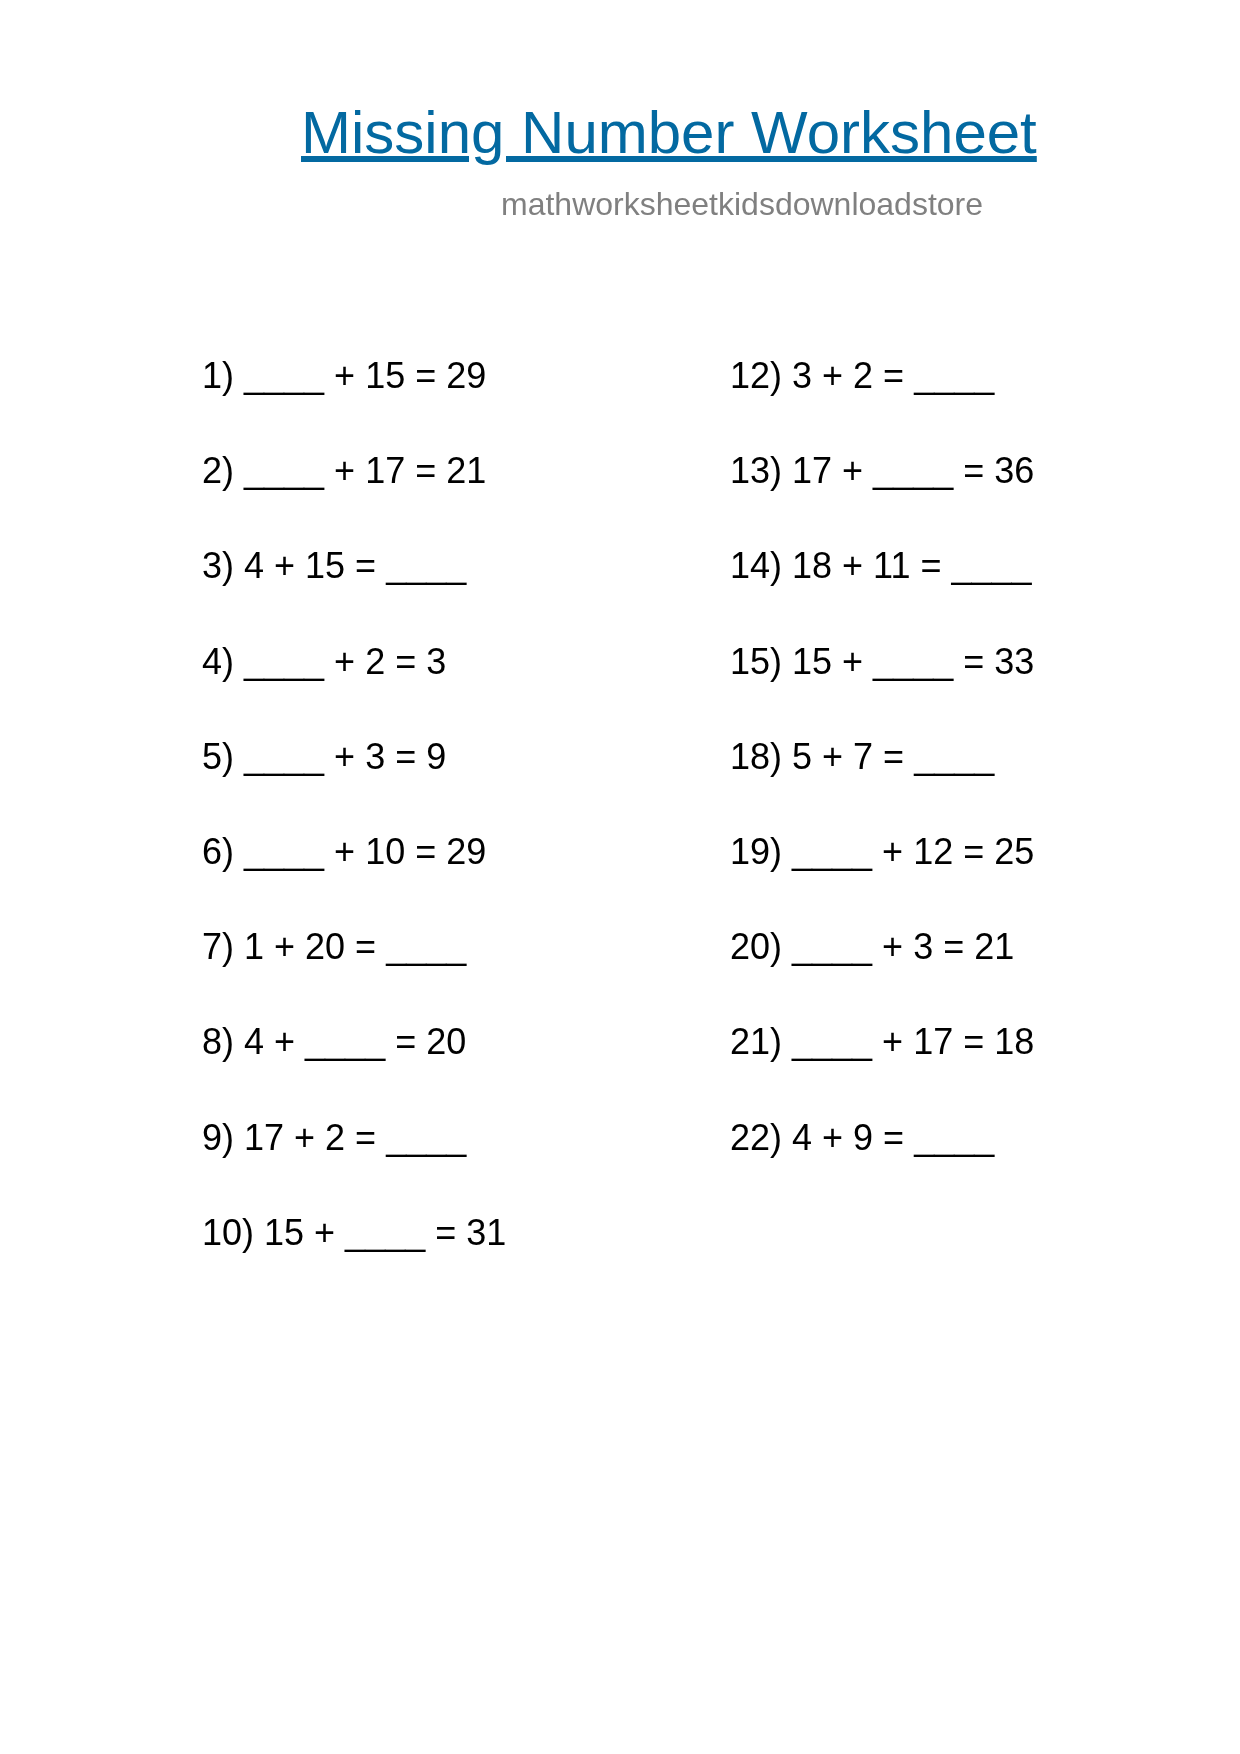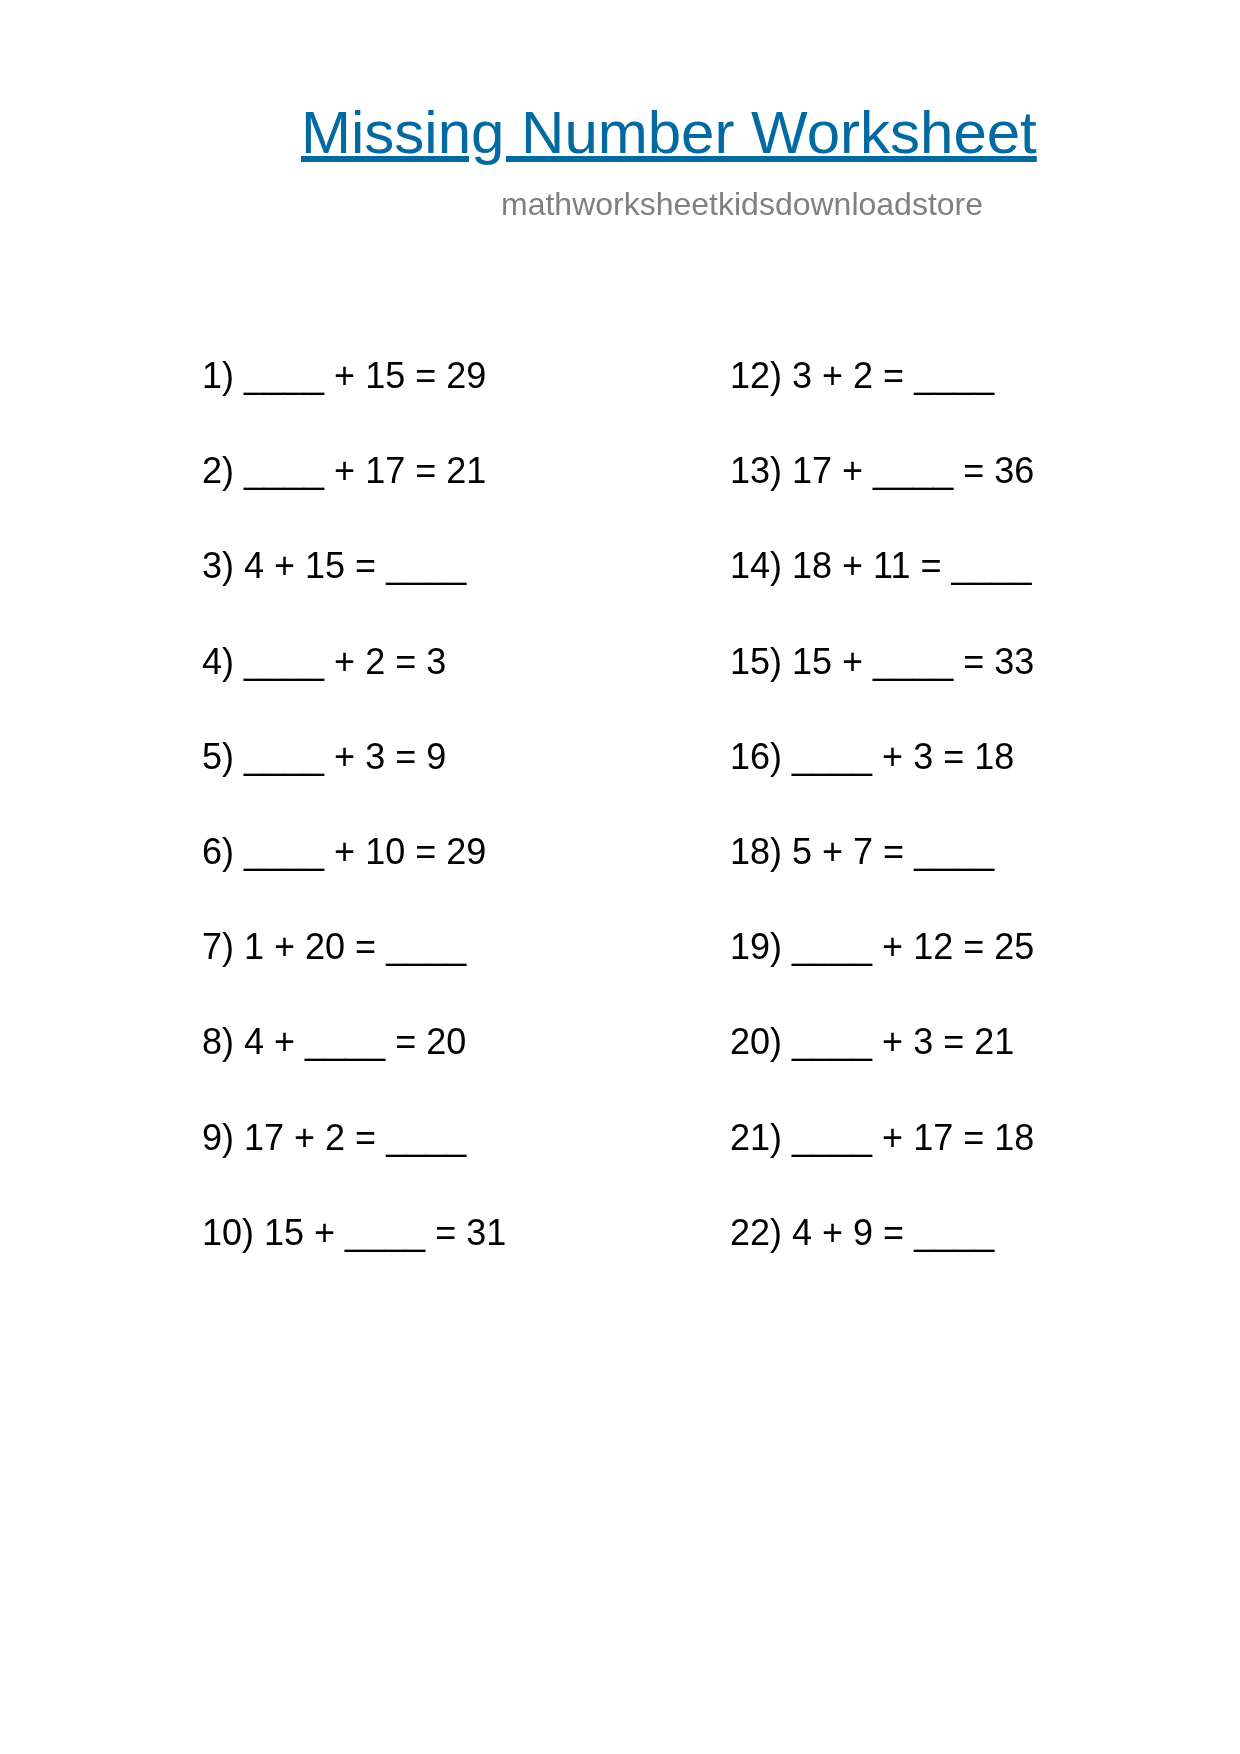--- a/index.html
+++ b/index.html
@@ -65,19 +65,18 @@
   <div class="problem">8) 4 + ____ = 20</div>
   <div class="problem">9) 17 + 2 = ____</div>
   <div class="problem">10) 15 + ____ = 31</div>
 </div>
 
 <div class="column col-right">
   <div class="problem">12) 3 + 2 = ____</div>
   <div class="problem">13) 17 + ____ = 36</div>
   <div class="problem">14) 18 + 11 = ____</div>
   <div class="problem">15) 15 + ____ = 33</div>
-  <div class="problem">16) ____ + 3 = 18</div>
   <div class="problem">18) 5 + 7 = ____</div>
   <div class="problem">19) ____ + 12 = 25</div>
   <div class="problem">20) ____ + 3 = 21</div>
   <div class="problem">21) ____ + 17 = 18</div>
   <div class="problem">22) 4 + 9 = ____</div>
 </div>
 
 </body></html>

